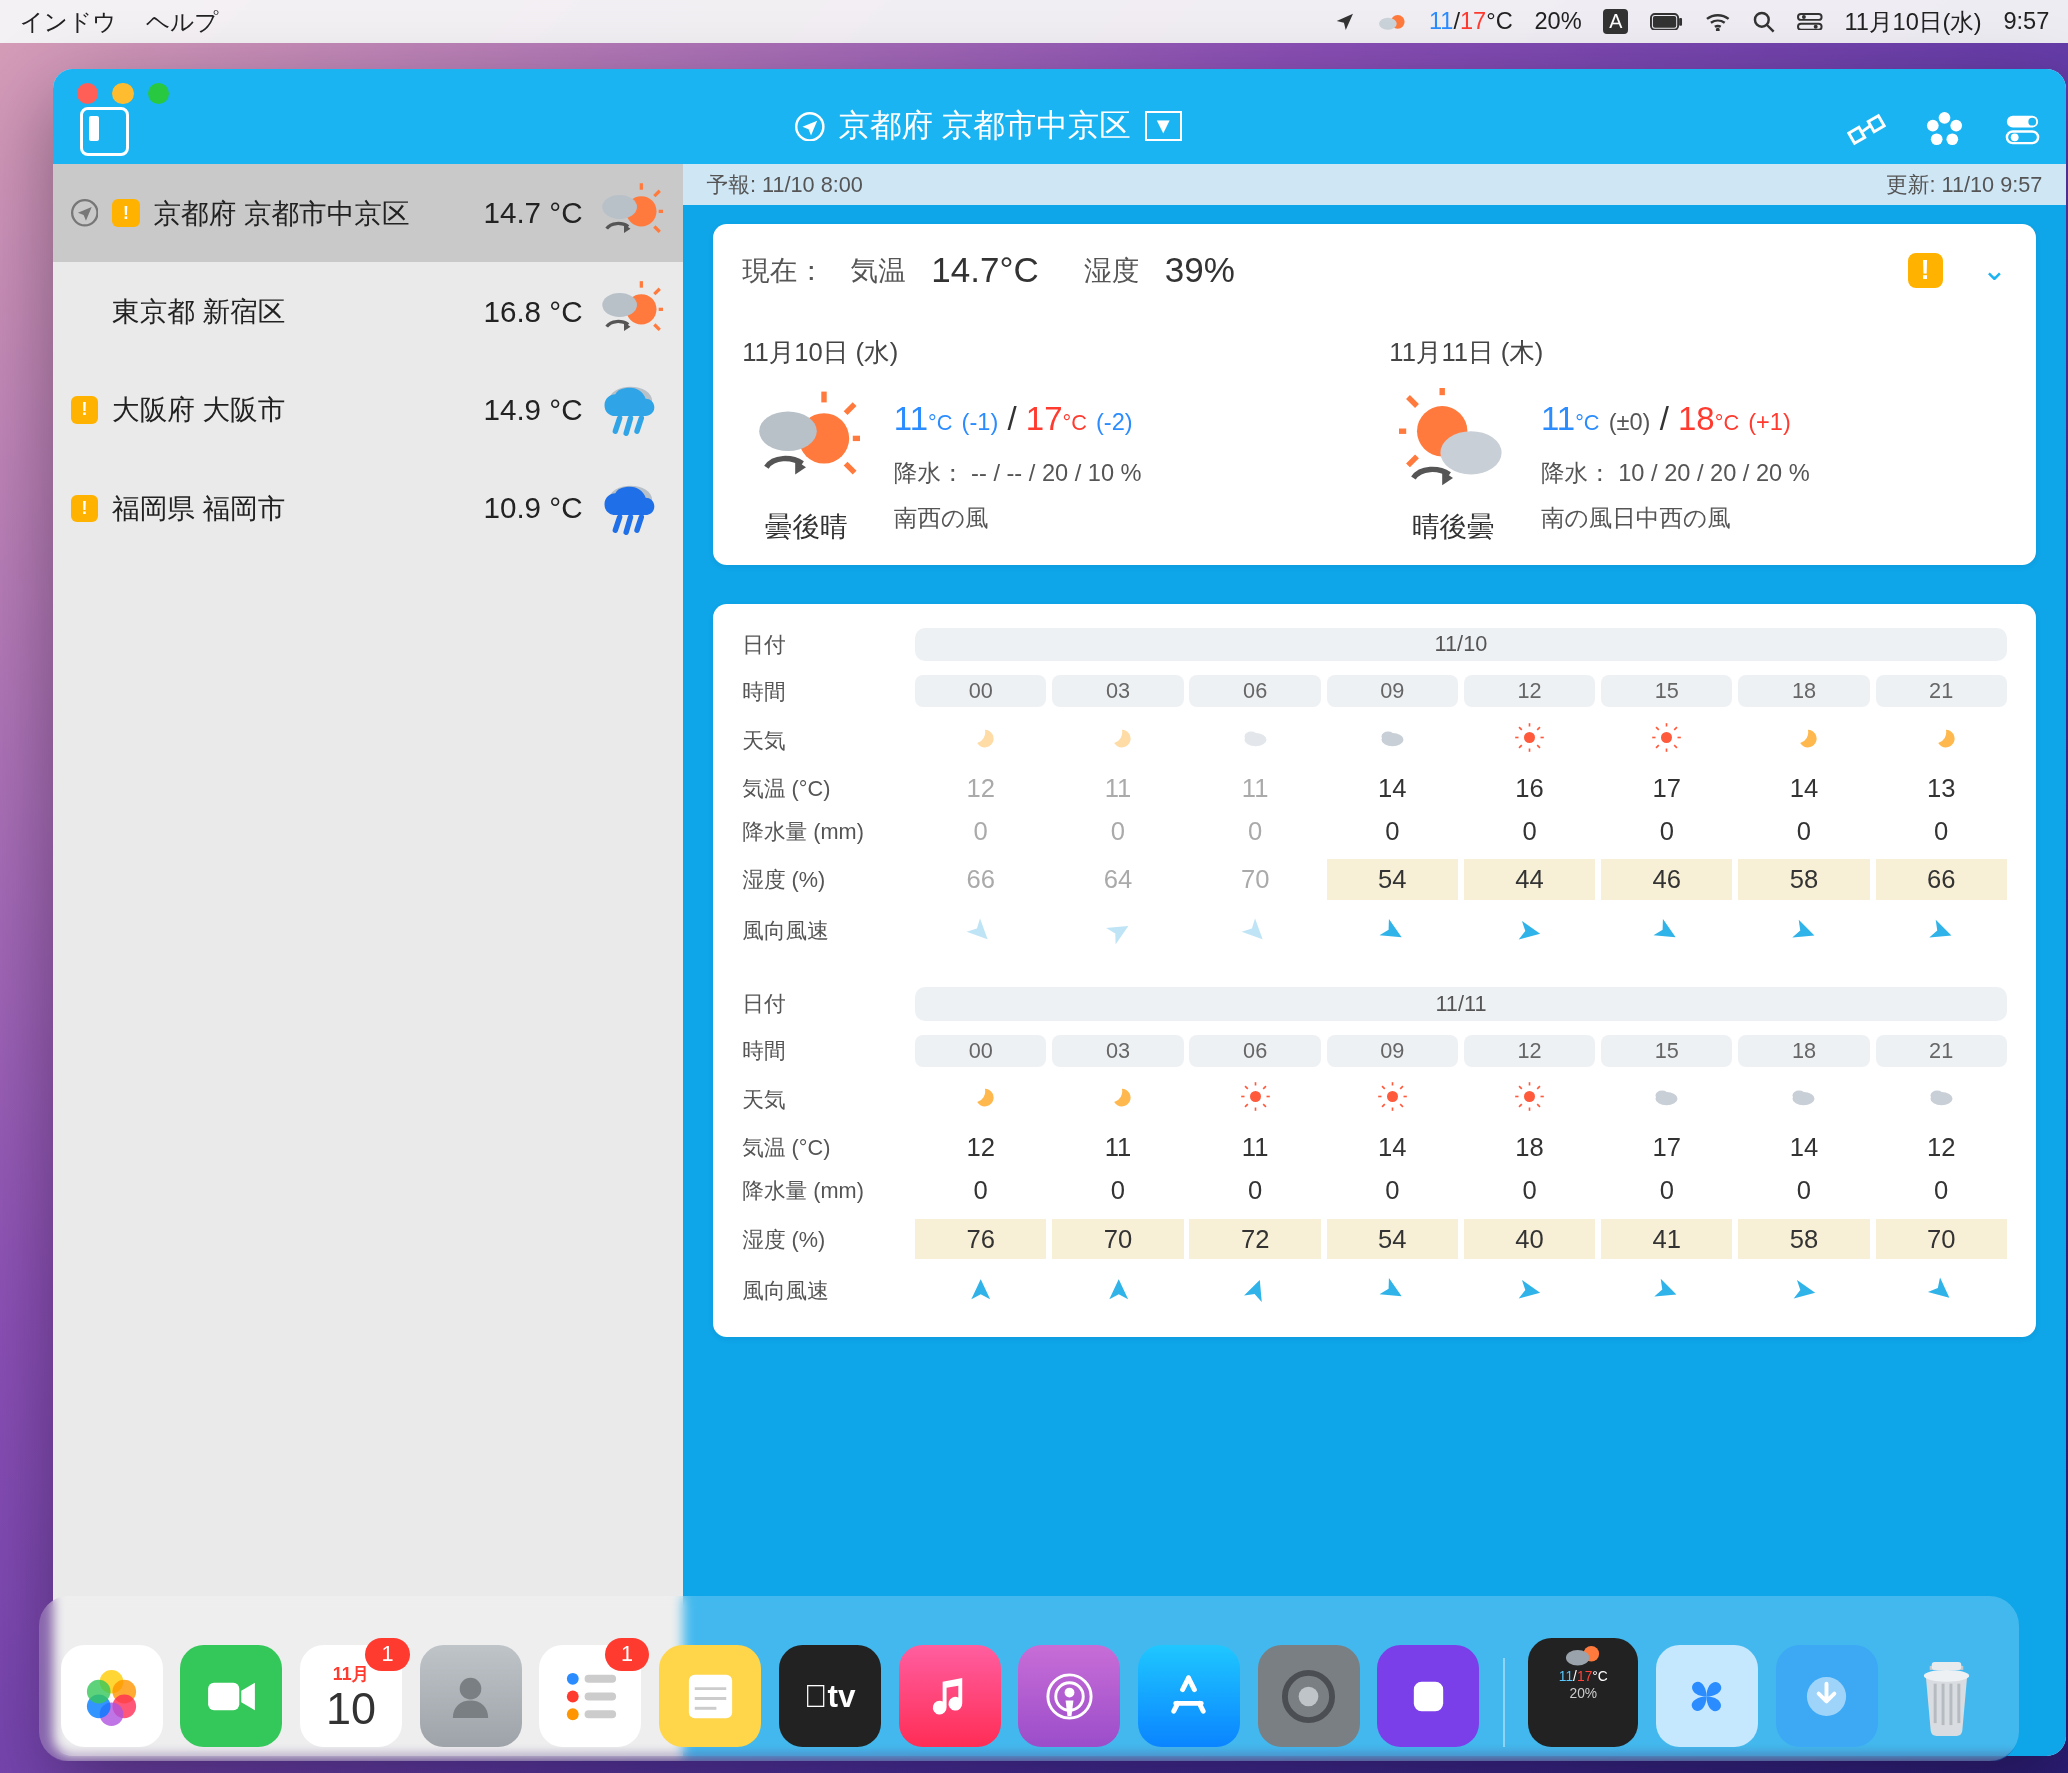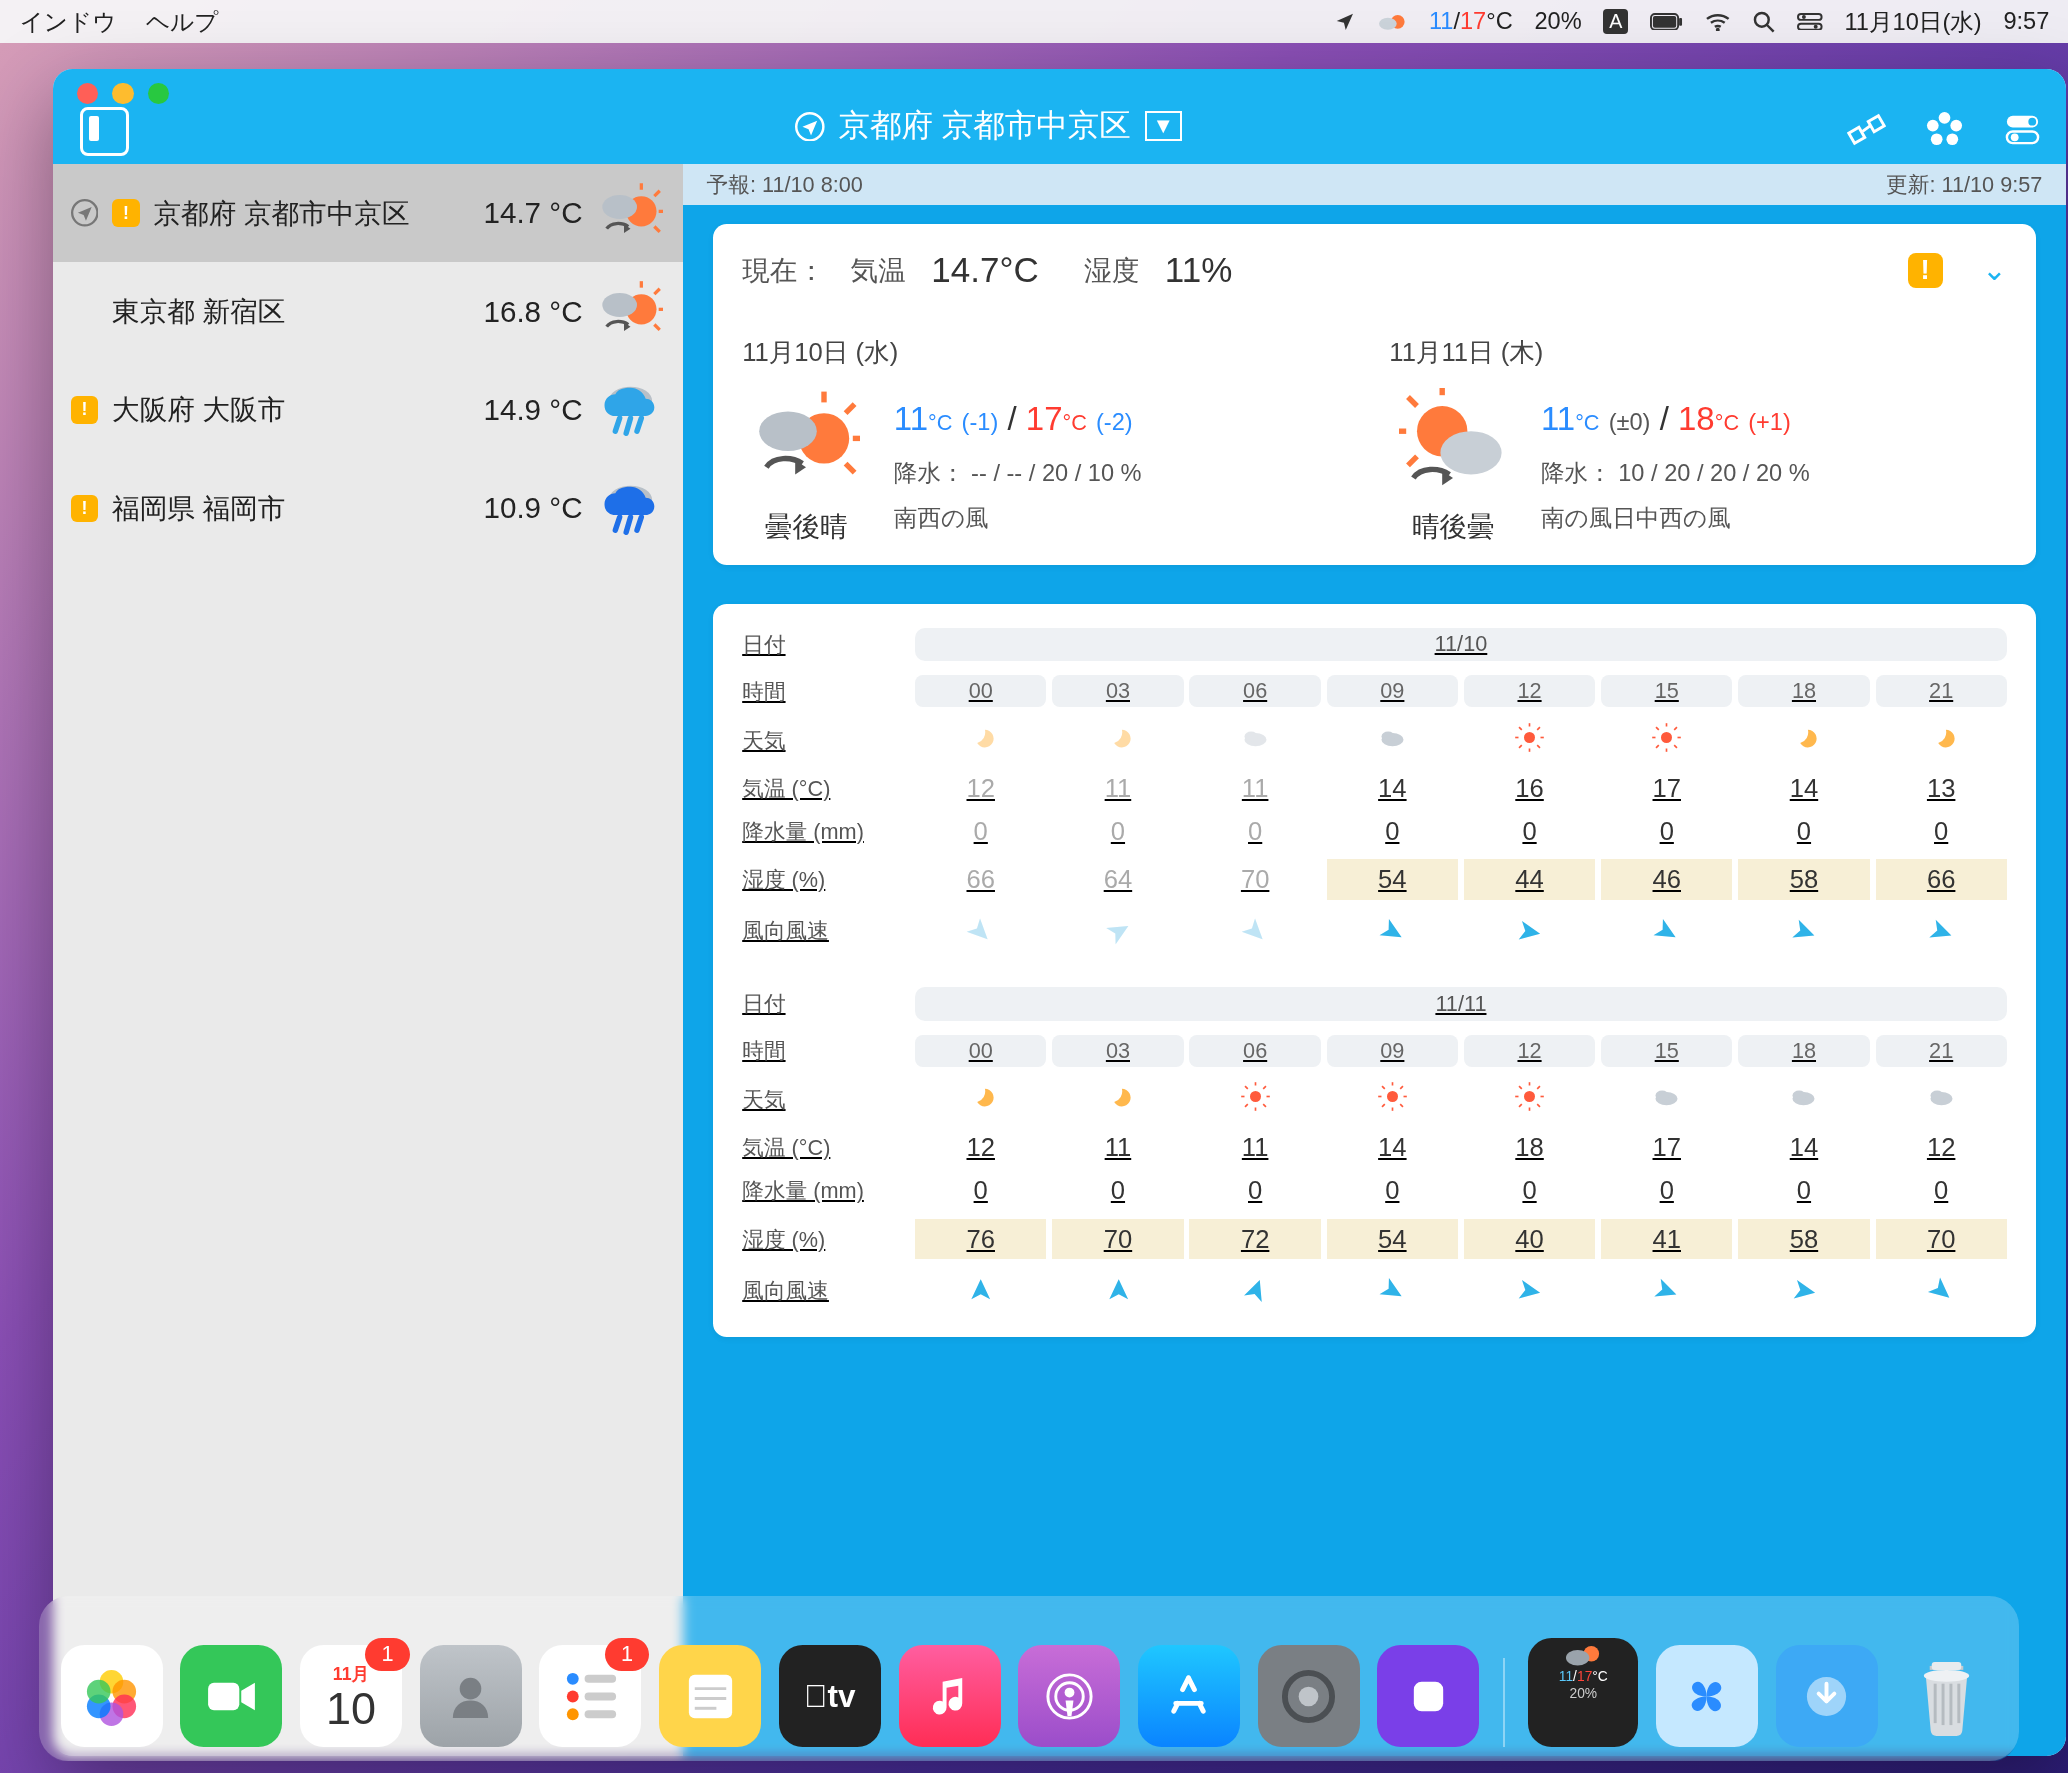--- a/index.html
+++ b/index.html
@@ -61,21 +61,21 @@
 .tline .d.neg{color:#2a8cff;}
 .tline .d.pos{color:#ff3b30;}
 
 
 .seg{width:699px;margin:9.9px auto 0;display:flex;background:#d8dde2;border-radius:9.9px;padding:3.9px;}
 .seg div{flex:1;text-align:center;padding:9.9px 0;font-size:23.6px;color:#333;border-radius:7.9px;}
 .seg .on{background:#fff;}
 .seg .div{width:1px;flex:0 0 1px;background:#bbb;margin:5.9px 0;padding:0;}
 
 
-.hourly{padding:23.6px 29.6px 29.6px;text-decoration:underline;}
+.hourly{padding:23.6px 29.6px 29.6px;}
 .hgrid{display:grid;grid-template-columns:167px repeat(8,1fr);align-items:center;row-gap:13.8px;column-gap:5.9px;}
 .hlabel{font-size:21.7px;color:#555;text-align:left;}
 .hcell{text-align:center;font-size:25.6px;color:#333;}
 .hcell.dim{color:#aaa;}
 .datebar{grid-column:2/span 8;background:#eef1f4;border-radius:9.9px;text-align:center;padding:3.9px 0;font-size:21.7px;color:#555;}
 .hourchip{background:#eef1f4;border-radius:7.9px;padding:3px 0;font-size:21.7px;color:#666;}
 .arrow{color:#2fb3e8;font-size:29.6px;}
 .arrow.dim{color:#bfe4f5;}
 
 
@@ -275,21 +275,21 @@
         <span>予報: 11/10 8:00</span>
         <span>更新: 11/10 9:57</span>
       </div>
 
       <div class="card">
         <div class="current">
           <span class="lbl">現在：</span>
           <span class="lbl">気温</span>
           <span class="big">14.7°C</span>
           <span class="lbl" style="margin-left:19.7px">湿度</span>
-          <span class="big">11%</span>
+          <span class="big">39%</span>
           <span class="warn">!</span>
           <span class="chev">⌄</span>
         </div>
         <div class="two" id="twodays">
             <div class="day">
     <div class="hdr">11月10日 (水)</div>
     <div class="row">
       <div class="icon">
                   <span><svg width="108" height="108" viewBox="0 0 60 60">
                       <circle cx="40" cy="28" r="14" fill="#ff7a3c"></circle>

